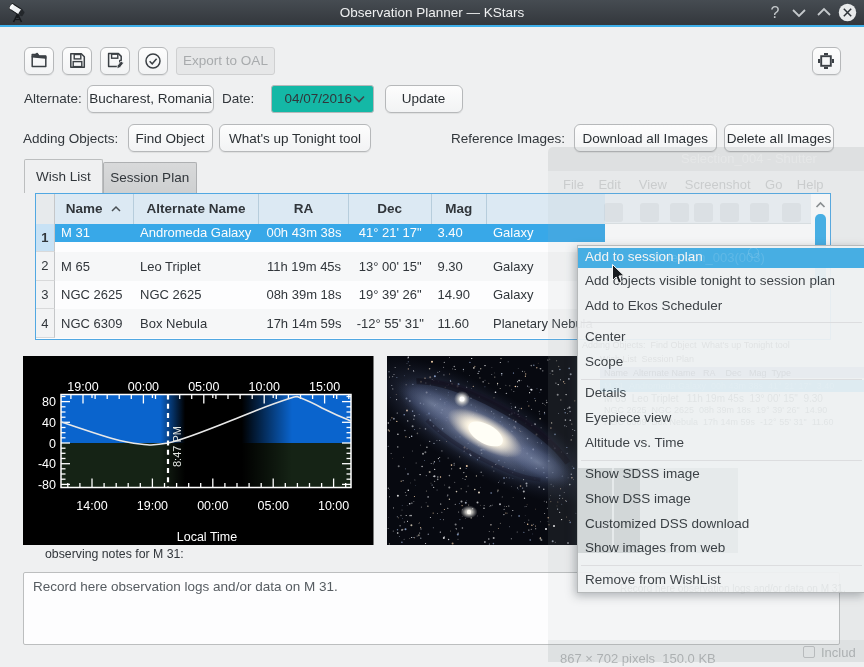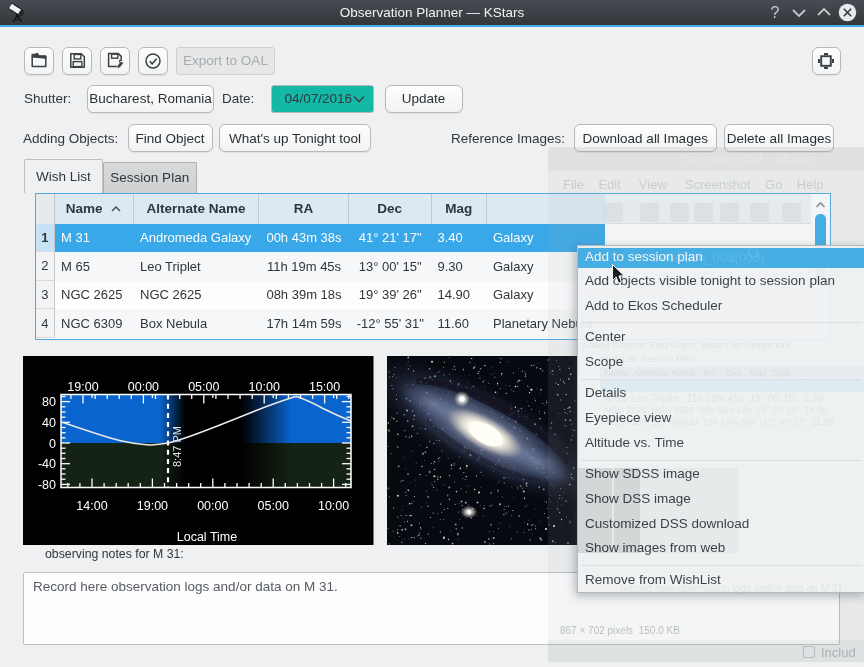--- a/index.html
+++ b/index.html
@@ -68,21 +68,21 @@
 <div class="btn" style="left:811.5px;top:46.5px;width:29px;height:28px;"></div>
 <svg class="abs" style="left:818px;top:52.5px" width="16" height="16" viewBox="0 0 16 16">
   <rect x="3.2" y="3.2" width="9.6" height="9.6" fill="none" stroke="#3b4045" stroke-width="1.9"></rect>
   <rect x="6" y="0" width="4" height="2.1" fill="#3b4045"></rect>
   <rect x="6" y="13.9" width="4" height="2.1" fill="#3b4045"></rect>
   <rect x="0" y="6" width="2.1" height="4" fill="#3b4045"></rect>
   <rect x="13.9" y="6" width="2.1" height="4" fill="#3b4045"></rect>
 </svg>
 
 
-<div class="lbl" style="left:24px;top:85px;height:27.5px;">Shutter:</div>
+<div class="lbl" style="left:24px;top:85px;height:27.5px;">Alternate:</div>
 <div class="btn" style="left:87px;top:85px;width:127px;height:27.5px;">Bucharest, Romania</div>
 <div class="lbl" style="left:222px;top:85px;height:27.5px;">Date:</div>
 <div class="abs" style="left:270.5px;top:85px;width:103px;height:27.5px;background:#14b8a6;border:1px solid #b6b8ba;border-radius:3px;display:flex;align-items:center;font-size:13.5px;padding-left:13px;">04/07/2016</div>
 <svg class="abs" style="left:351px;top:92px;" width="16" height="14" viewBox="0 0 16 14">
     <path d="M3 4.5 L8 9.5 L13 4.5" fill="none" stroke="#41464b" stroke-width="1.6"></path>
   </svg>
 <div class="btn" style="left:384.5px;top:85px;width:78px;height:27.5px;">Update</div>
 
 
 <div class="lbl" style="left:23px;top:124px;height:28px;">Adding Objects:</div>
@@ -104,21 +104,21 @@
 <div class="abs" style="left:55px;top:193.5px;width:549.5px;height:30px;display:flex;font-weight:bold;font-size:13.5px;color:#31363b;">
   <div style="width:79px;display:flex;align-items:center;justify-content:center;border-right:1px solid #b7cddc;">Name&nbsp;&nbsp;<svg width="12" height="8" viewBox="0 0 12 8">
         <path d="M2 6 L6 2 L10 6" fill="none" stroke="#4a5055" stroke-width="1.5"></path>
       </svg></div>
   <div style="width:125px;display:flex;align-items:center;justify-content:center;border-right:1px solid #b7cddc;">Alternate Name</div>
   <div style="width:90px;display:flex;align-items:center;justify-content:center;border-right:1px solid #b7cddc;">RA</div>
   <div style="width:82.5px;display:flex;align-items:center;justify-content:center;border-right:1px solid #b7cddc;">Dec</div>
   <div style="width:55.5px;display:flex;align-items:center;justify-content:center;border-right:1px solid #b7cddc;">Mag</div>
 </div>
 <div class="abs" style="left:35.5px;top:223.5px;width:19.5px;height:28.6px;background:#c8e2f5;border-right:1px solid #c5c7c9;border-bottom:1px solid #d8d9da;display:flex;align-items:center;justify-content:center;font-weight:bold;color:#31363b;">1</div>
-<div class="abs" style="left:55px;top:223.5px;width:549.5px;height:28px;background:#38a8e8;color:#fcfcfc;display:flex;align-items:center;">
+<div class="abs" style="left:55px;top:223.5px;width:549.5px;height:18px;background:#38a8e8;color:#fcfcfc;display:flex;align-items:center;">
     <div style="width:79px;padding-left:6px;">M 31</div>
     <div style="width:125px;padding-left:6px;">Andromeda Galaxy</div>
     <div style="width:90px;text-align:center;">00h 43m 38s</div>
     <div style="width:82.5px;text-align:center;">41° 21' 17"</div>
     <div style="width:55.5px;padding-left:6px;">3.40</div>
     <div style="width:117.5px;padding-left:6px;white-space:nowrap;">Galaxy</div>
   </div>
 <div class="abs" style="left:35.5px;top:252.1px;width:19.5px;height:28.6px;background:#f2f3f4;border-right:1px solid #c5c7c9;border-bottom:1px solid #d8d9da;display:flex;align-items:center;justify-content:center;font-weight:normal;color:#31363b;">2</div>
 <div class="abs" style="left:55px;top:252.1px;width:549.5px;height:28.6px;background:#f6f7f8;color:#31363b;display:flex;align-items:center;">
     <div style="width:79px;padding-left:6px;">M 65</div>
@@ -1036,20 +1036,20 @@
 <div class="gh" style="left:600px;top:380px;width:264px;height:12px;background:rgba(61,174,233,0.09);"></div>
 <div class="gh" style="left:604px;top:381px;font-size:9px;color:rgba(255,255,255,0.13);">M 31&nbsp;&nbsp;Andromeda Galaxy&nbsp;&nbsp;00h 43m 38s&nbsp;&nbsp;41° 21' 17"&nbsp;&nbsp;3.40</div>
 <div class="gh" style="left:604px;top:393px;font-size:10px;color:rgba(60,65,70,0.07);">M 65&nbsp;&nbsp;Leo Triplet&nbsp;&nbsp;&nbsp;11h 19m 45s&nbsp;&nbsp;13° 00' 15"&nbsp;&nbsp;9.30</div>
 <div class="gh" style="left:604px;top:405px;font-size:9px;color:rgba(60,65,70,0.07);">NGC 2625&nbsp;&nbsp;NGC 2625&nbsp;&nbsp;08h 39m 18s&nbsp;&nbsp;19° 39' 26"&nbsp;&nbsp;14.90</div>
 <div class="gh" style="left:604px;top:417px;font-size:9px;color:rgba(60,65,70,0.07);">NGC 6309&nbsp;&nbsp;Box Nebula&nbsp;&nbsp;17h 14m 59s&nbsp;&nbsp;-12° 55' 31"&nbsp;&nbsp;11.60</div>
 <div class="gh" style="left:578px;top:468px;width:34px;height:85px;background:rgba(15,18,22,0.09);"></div>
 <div class="gh" style="left:614px;top:468px;width:26px;height:85px;background:rgba(15,18,22,0.09);"></div>
 <div class="gh" style="left:578px;top:468px;width:160px;height:85px;background:rgba(15,18,22,0.03);"></div>
 <div class="gh" style="left:620px;top:583px;font-size:10px;color:rgba(60,65,70,0.07);">Record here observation logs and/or data on M 31.</div>
 <div class="abs" style="left:548px;top:640px;width:316px;height:22px;background:rgba(150,153,156,0.10);"></div>
-<div class="gh" style="left:560px;top:625px;font-size:10px;color:rgba(70,75,80,0.33);">867 × 702 pixels&nbsp;&nbsp;150.0 KB</div>
+<div class="gh" style="left:560px;top:651px;font-size:13px;color:rgba(70,75,80,0.33);">867 × 702 pixels&nbsp;&nbsp;150.0 KB</div>
 <div class="gh" style="left:803px;top:646px;width:12px;height:12px;border:1px solid rgba(70,75,80,0.25);border-radius:2px;"></div>
 <div class="gh" style="left:821px;top:645px;font-size:13px;color:rgba(70,75,80,0.33);">Includ</div>
 
 <svg class="abs" style="left:610.5px;top:263.5px;" width="16" height="22" viewBox="0 0 16 22">
  <path d="M1.5 0.5 L1.5 16.5 L5.2 13.0 L7.6 19.2 L10.4 18.1 L8.0 12.0 L13.2 11.8 Z" fill="#1a1d20" stroke="#fafafa" stroke-width="1"></path>
 </svg>
 
 
 </body></html>

